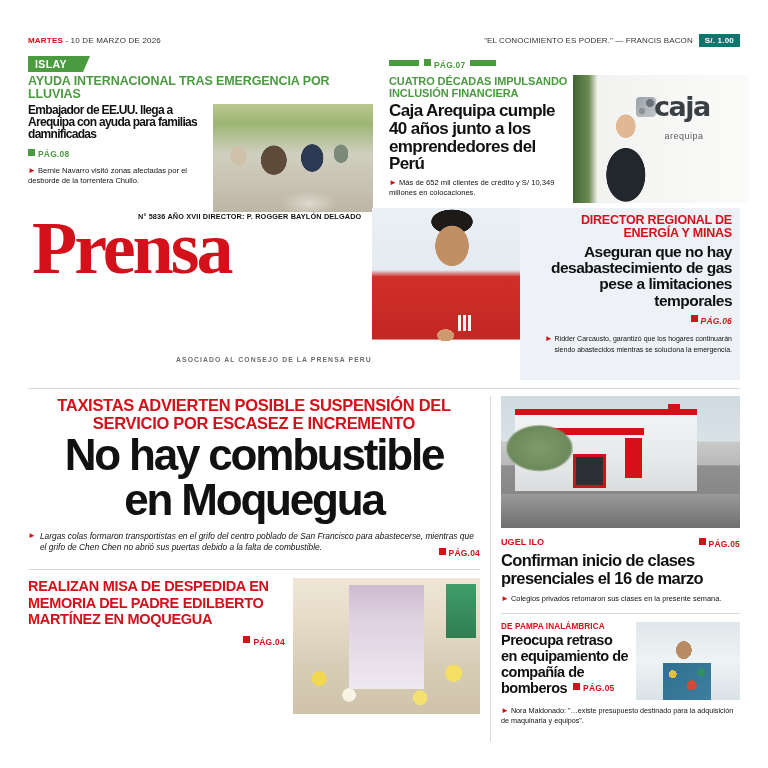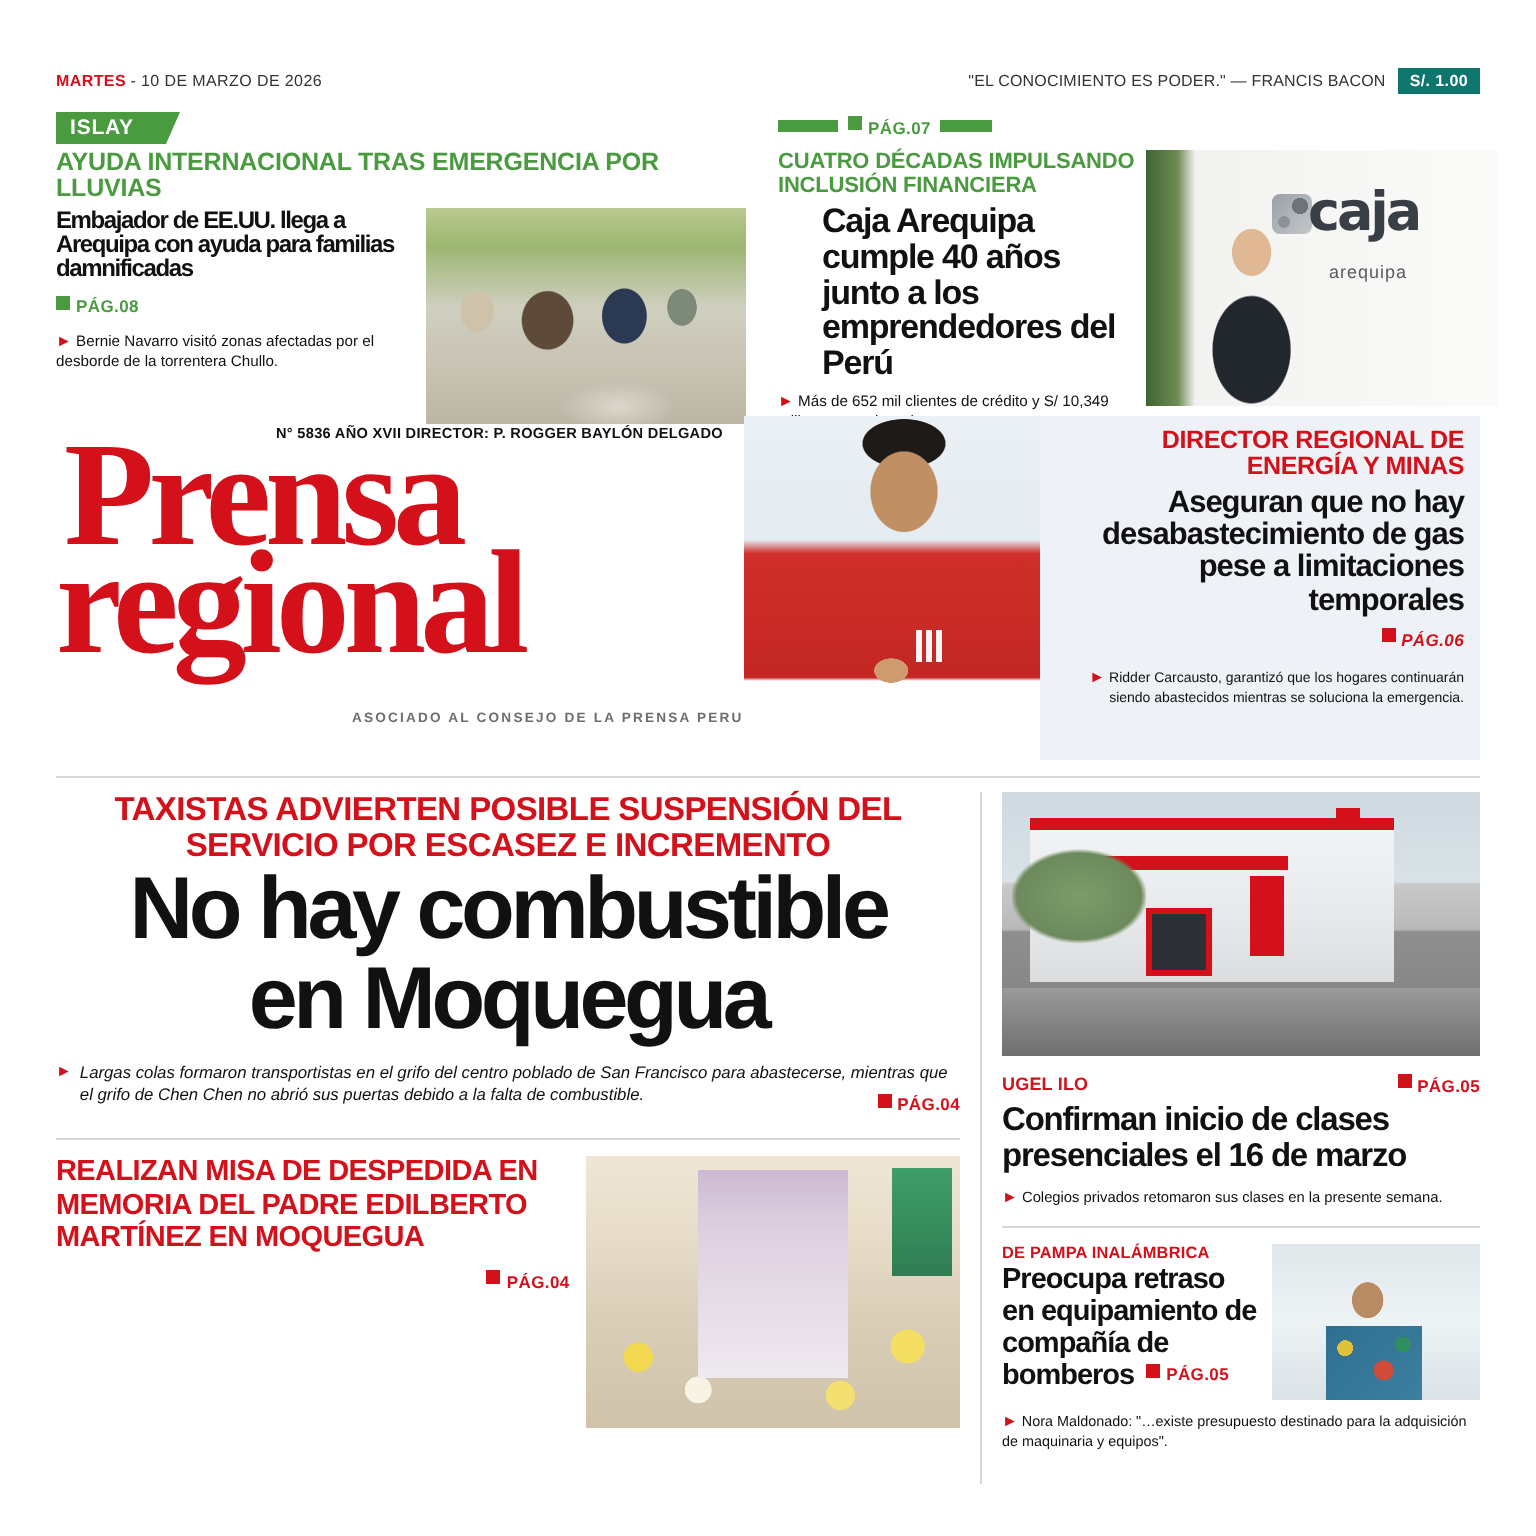--- a/index.html
+++ b/index.html
@@ -66,21 +66,21 @@
   .tl-pag { margin-top:3px; }
   .tl-sub { font-size:7.6px; line-height:1.25; color:#111; margin-top:5px; }
   .tl-photo { width:160px; height:108px; }
 
   .tr-bars { display:flex; align-items:center; gap:5px; }
   .bar { height:6px; background:#4a9b3f; }
   .bar.w1 { width:30px; } .bar.w2 { width:26px; }
   .tr-body { display:flex; margin-top:3px; }
   .tr-text { width:180px; }
   .tr-ante { color:#4a9b3f; font-weight:bold; font-size:11px; line-height:1.1; letter-spacing:-.1px; }
-  .tr-head { font-size:17px; font-weight:bold; line-height:1.04; letter-spacing:-.6px; color:#111; margin-top:3px;margin-left:22px; }
+  .tr-head { font-size:17px; font-weight:bold; line-height:1.04; letter-spacing:-.6px; color:#111; margin-top:3px; }
   .tr-sub { font-size:7.6px; line-height:1.25; color:#111; margin-top:5px; }
   .tr-photo { width:176px; height:128px; margin-left:4px; }
 
   
   .masthead { position:absolute; left:0; top:178px; width:712px; height:172px; }
   .mast-left { position:absolute; left:0; top:0; width:350px; height:172px; }
   .mast-meta {
     position:absolute; left:110px; top:4px; font-size:7.3px; font-weight:bold;
     letter-spacing:.15px; color:#111; white-space:nowrap;
   }
@@ -311,21 +311,20 @@
           <span class="caja-sub">arequipa</span>
         </div>
       </div>
     </div>
   </div>
 
   <div class="masthead">
     <div class="mast-left">
       <div class="mast-meta">N° 5836 AÑO XVII DIRECTOR: P. ROGGER BAYLÓN DELGADO</div>
       <div class="logo1">Prensa</div>
-      <div class="logo2">regional</div>
       <div class="mast-assoc">ASOCIADO AL CONSEJO DE LA PRENSA PERUANA</div>
     </div>
     <div class="mast-photo photo ph-mast">
       <span class="mast-vest-logo"></span>
     </div>
     <div class="mast-right">
       <div class="mr-ante">DIRECTOR REGIONAL DE ENERGÍA Y MINAS</div>
       <div class="mr-head">Aseguran que no hay desabastecimiento de gas pese a limitaciones temporales</div>
       <div class="mr-pagrow">
         <span><span class="sq red"></span><span class="pag red">PÁG.06</span></span>

